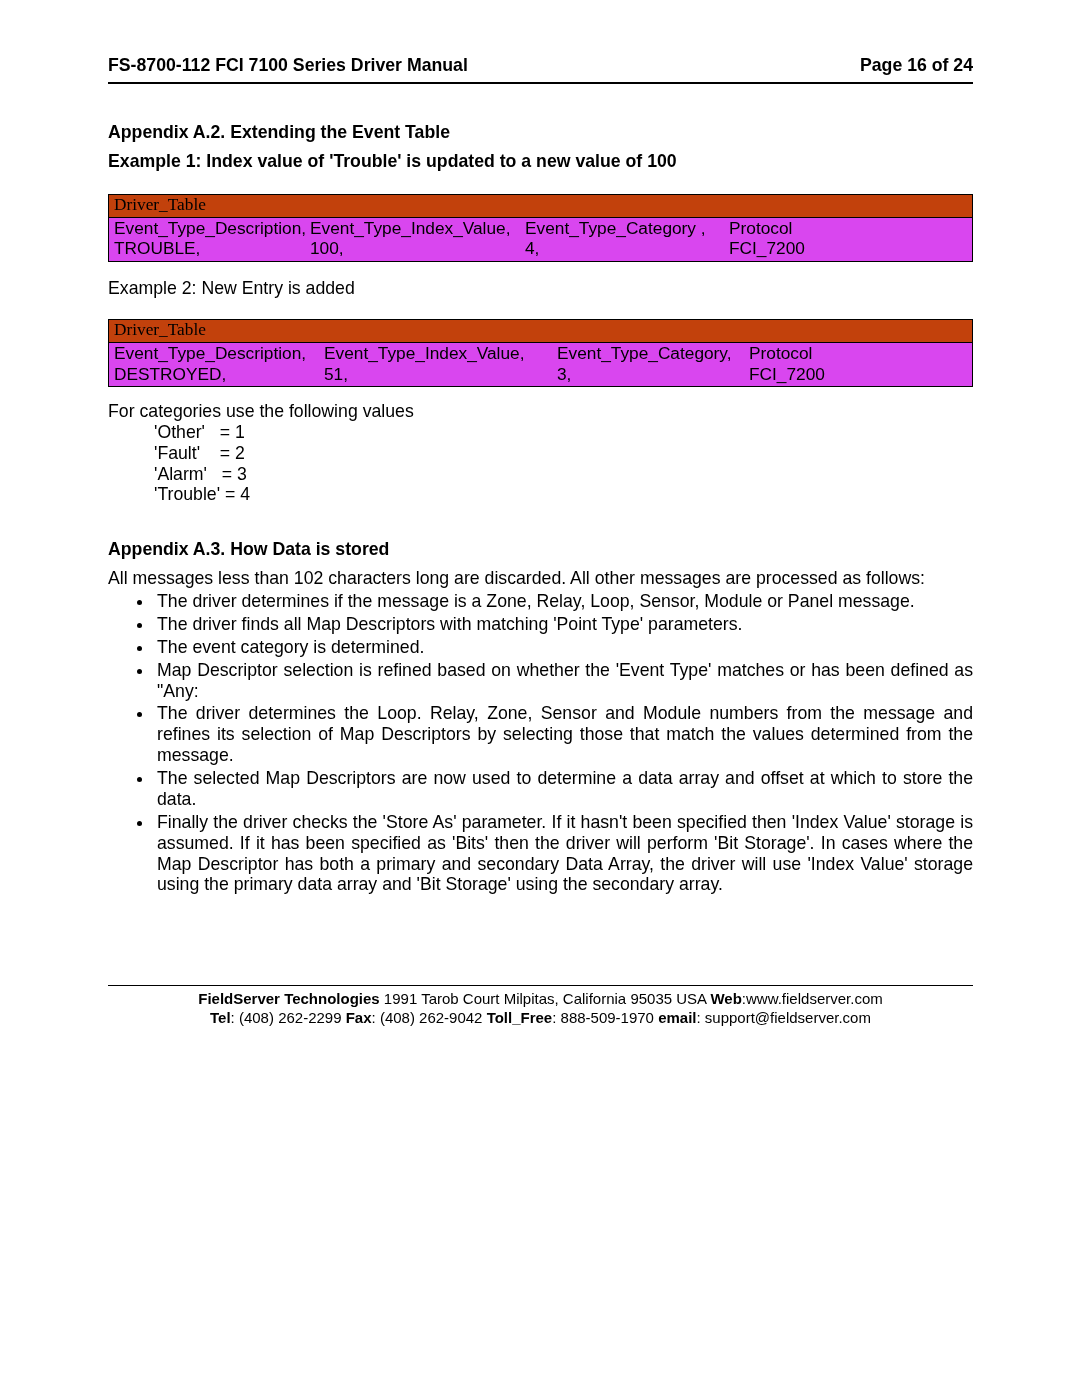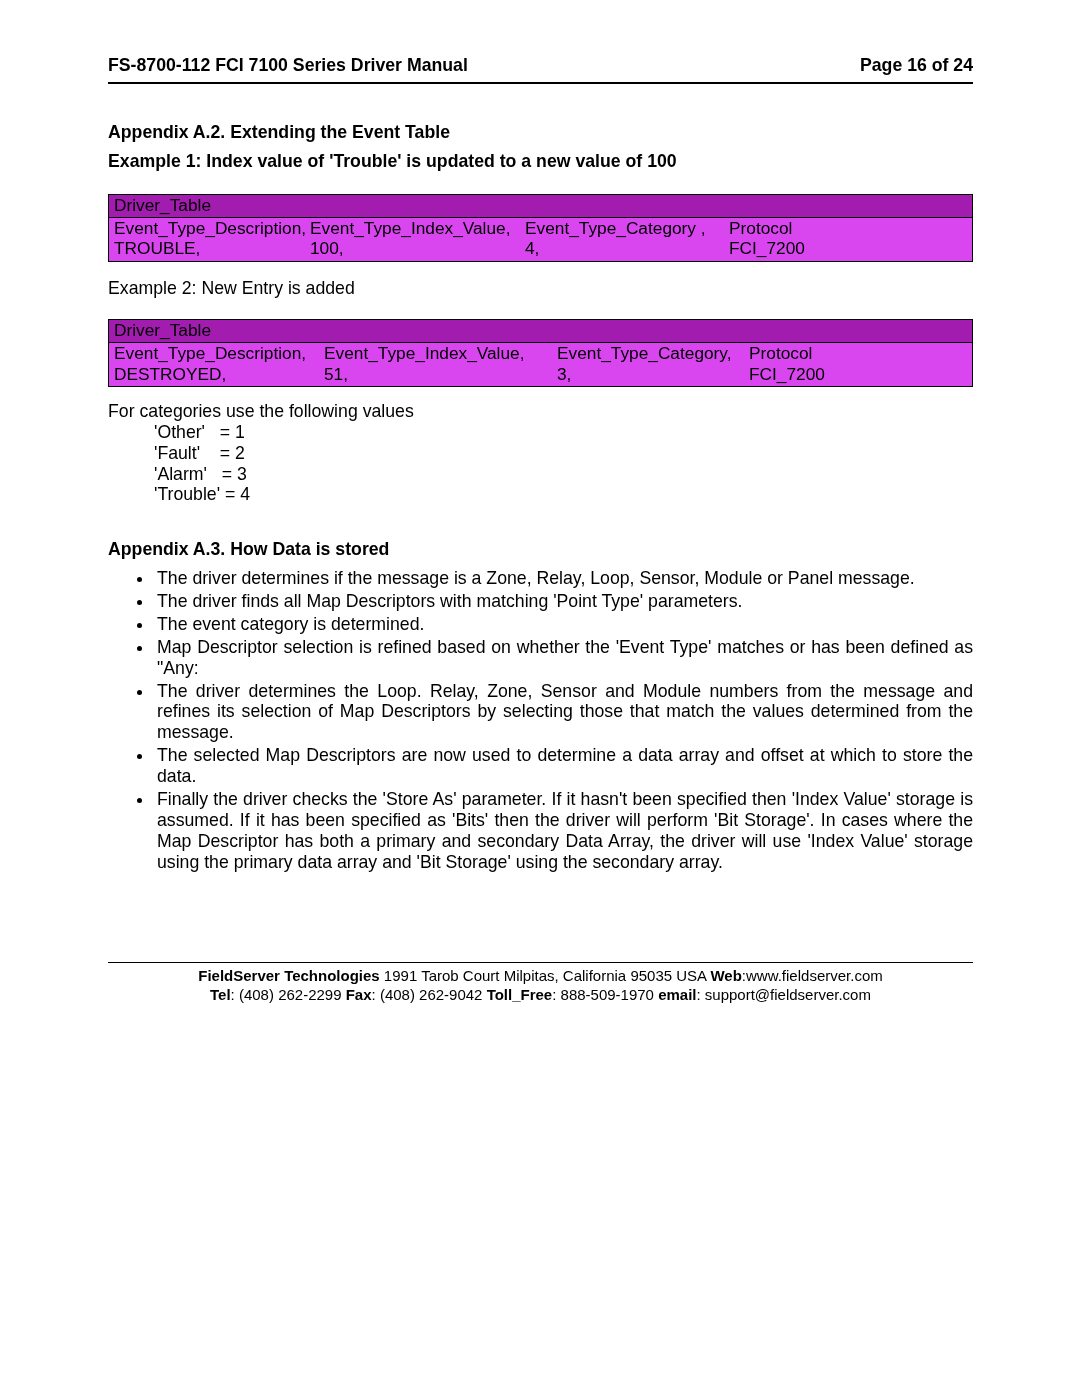--- a/index.html
+++ b/index.html
@@ -50,23 +50,24 @@
     font-weight: bold;
   }
   .tbl-wrap {
     border: 1px solid #000;
     width: 100%;
     margin-bottom: 16px;
     font-size: 17.3px;
     box-sizing: border-box;
   }
   .tbl-title {
-    background: #a21caf;
+    background: #c2410c;
     padding: 0 4px 2px 5px;
     border-bottom: 1px solid #000;
+    font-family: Liberation Serif, serif;
   }
   .tbl-body {
     background: #d946ef;
     padding: 0 4px 2px 5px;
   }
   .tbl-line {
     display: flex;
   }
   .c1 { width: 196px; }
   .c2 { width: 215px; }
@@ -161,20 +162,21 @@
 
   <div class="cat-block">
     <div>For categories use the following values</div>
     <div class="cat-indent">'Other'   = 1</div>
     <div class="cat-indent">'Fault'    = 2</div>
     <div class="cat-indent">'Alarm'   = 3</div>
     <div class="cat-indent">'Trouble' = 4</div>
   </div>
 
   <div class="sect-heading">Appendix A.3.   How Data is stored</div>
+  <div class="a3-intro">All messages less than 102 characters long are discarded.  All other messages are processed as follows:</div>
   <ul class="bullets">
     <li>The driver determines if the message is a Zone, Relay, Loop, Sensor, Module or Panel message.</li>
     <li>The driver finds all Map Descriptors with matching 'Point Type' parameters.</li>
     <li>The event category is determined.</li>
     <li>Map Descriptor selection is refined based on whether the 'Event Type' matches or has been defined as "Any:</li>
     <li>The driver determines the Loop. Relay, Zone, Sensor and Module numbers from the message and refines its selection of Map Descriptors by selecting those that match the values determined from the message.</li>
     <li>The selected Map Descriptors are now used to determine a data array and offset at which to store the data.</li>
     <li>Finally the driver checks the 'Store As' parameter. If it hasn't been specified then 'Index Value' storage is assumed.  If it has been specified as 'Bits' then the driver will perform 'Bit Storage'.  In cases where the Map Descriptor has both a primary and secondary Data Array, the driver will use 'Index Value' storage using the primary data array and 'Bit Storage' using the secondary array.</li>
   </ul>
 

